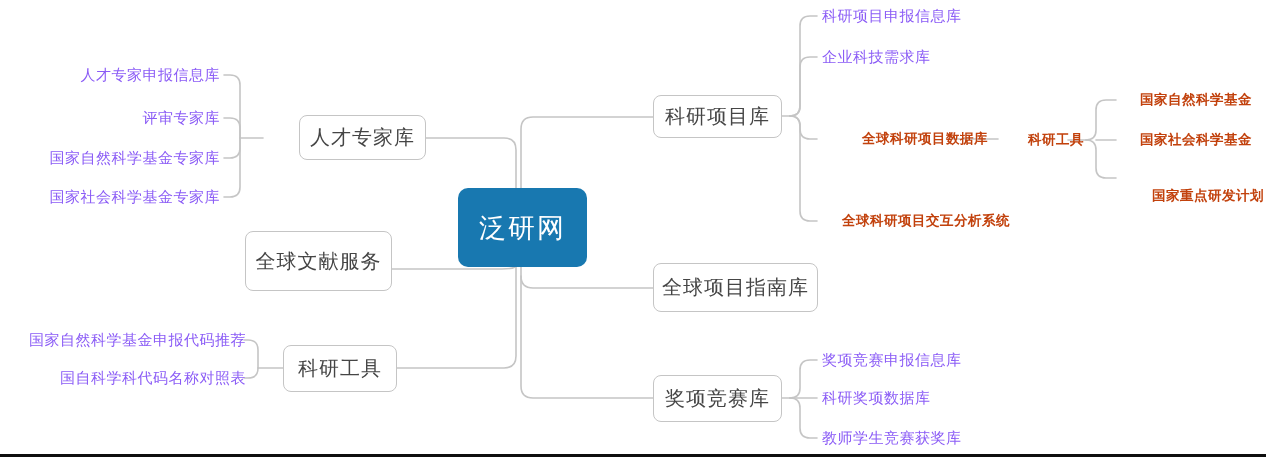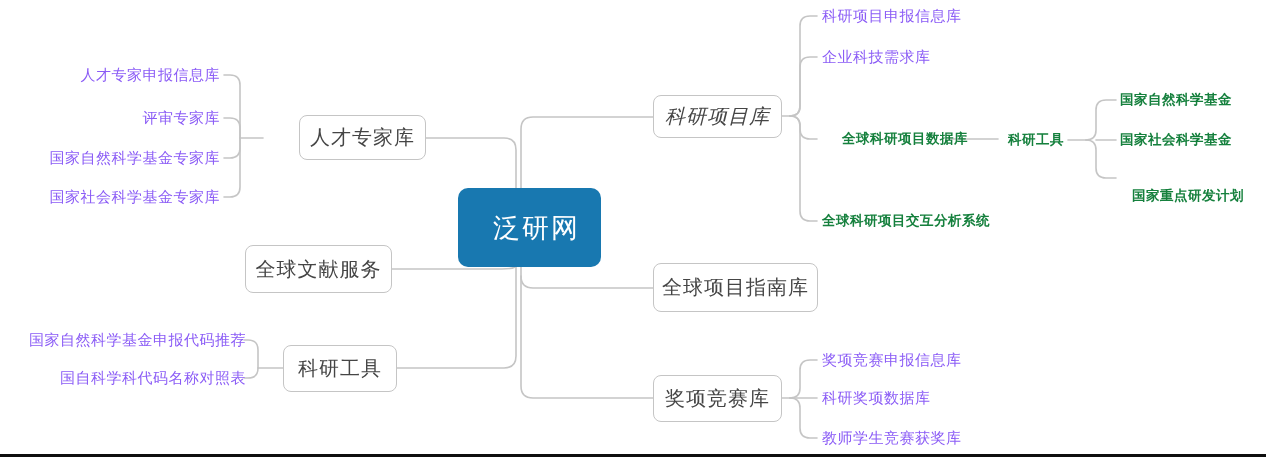--- a/index.html
+++ b/index.html
@@ -27,36 +27,36 @@
   }
   .root-box{
     position:absolute;
     display:flex;align-items:center;justify-content:center;
     background:#1878b0;
     border-radius:10px;
     color:#ffffff;
     font-size:27px;
     letter-spacing:2px;
     white-space:nowrap;
-    padding-left:14px;
   }
   .leaf{
     position:absolute;
     transform:translateY(-50%);
     font-size:15px;
     color:#8b5cf6;
     letter-spacing:0.5px;
     white-space:nowrap;
   }
   .leaf.right-aligned{text-align:left;font-family:Liberation Mono, monospace;}
   .leaf.blue{
     font-size:13.5px;
     font-weight:bold;
-    color:#15803d;
+    color:#c2410c;
     letter-spacing:0.5px;
+    margin-left:20px;
   }
   .bottom-rule{
     position:absolute;
     left:0;top:454px;
     width:1266px;height:3px;
     background:#0e0e0e;
   }
 </style>
 </head>
 <body>
@@ -98,32 +98,32 @@
 
     <path d="M782 398 H790"></path>
     <path d="M790 398 Q800 398 800 388 V370 Q800 360 810 360 H817"></path>
     <path d="M790 398 H817"></path>
     <path d="M790 398 Q800 398 800 408 V428 Q800 438 810 438 H817"></path>
   </svg>
 
   <div class="root-box" style="left:458px;top:188px;width:129px;height:79px;">泛研网</div>
 
   <div class="node-box" style="left:263px;top:115px;width:127px;height:45px;margin-left:36px;">人才专家库</div>
-  <div class="node-box" style="left:245px;top:245px;width:147px;height:48px;">全球文献服务</div>
+  <div class="node-box" style="left:245px;top:231px;width:147px;height:60px;">全球文献服务</div>
   <div class="node-box" style="left:283px;top:345px;width:114px;height:47px;">科研工具</div>
 
   <div class="leaf right-aligned" style="right:1046px;top:75px;">人才专家申报信息库</div>
   <div class="leaf right-aligned" style="right:1046px;top:118px;">评审专家库</div>
   <div class="leaf right-aligned" style="right:1046px;top:158px;">国家自然科学基金专家库</div>
   <div class="leaf right-aligned" style="right:1046px;top:197px;">国家社会科学基金专家库</div>
 
   <div class="leaf right-aligned" style="right:1020px;top:340px;">国家自然科学基金申报代码推荐</div>
   <div class="leaf right-aligned" style="right:1020px;top:378px;">国自科学科代码名称对照表</div>
 
-  <div class="node-box" style="left:653px;top:95px;width:129px;height:43px;font-style:italic;">科研项目库</div>
+  <div class="node-box" style="left:653px;top:95px;width:129px;height:43px;">科研项目库</div>
   <div class="node-box" style="left:653px;top:263px;width:165px;height:49px;">全球项目指南库</div>
   <div class="node-box" style="left:653px;top:375px;width:129px;height:47px;">奖项竞赛库</div>
 
   <div class="leaf" style="left:822px;top:16px;">科研项目申报信息库</div>
   <div class="leaf" style="left:822px;top:57px;">企业科技需求库</div>
   <div class="leaf blue" style="left:842px;top:139px;">全球科研项目数据库</div>
   <div class="leaf blue" style="left:822px;top:221px;">全球科研项目交互分析系统</div>
 
   <div class="leaf blue" style="left:1008px;top:140px;">科研工具</div>
   <div class="leaf blue" style="left:1120px;top:100px;">国家自然科学基金</div>

